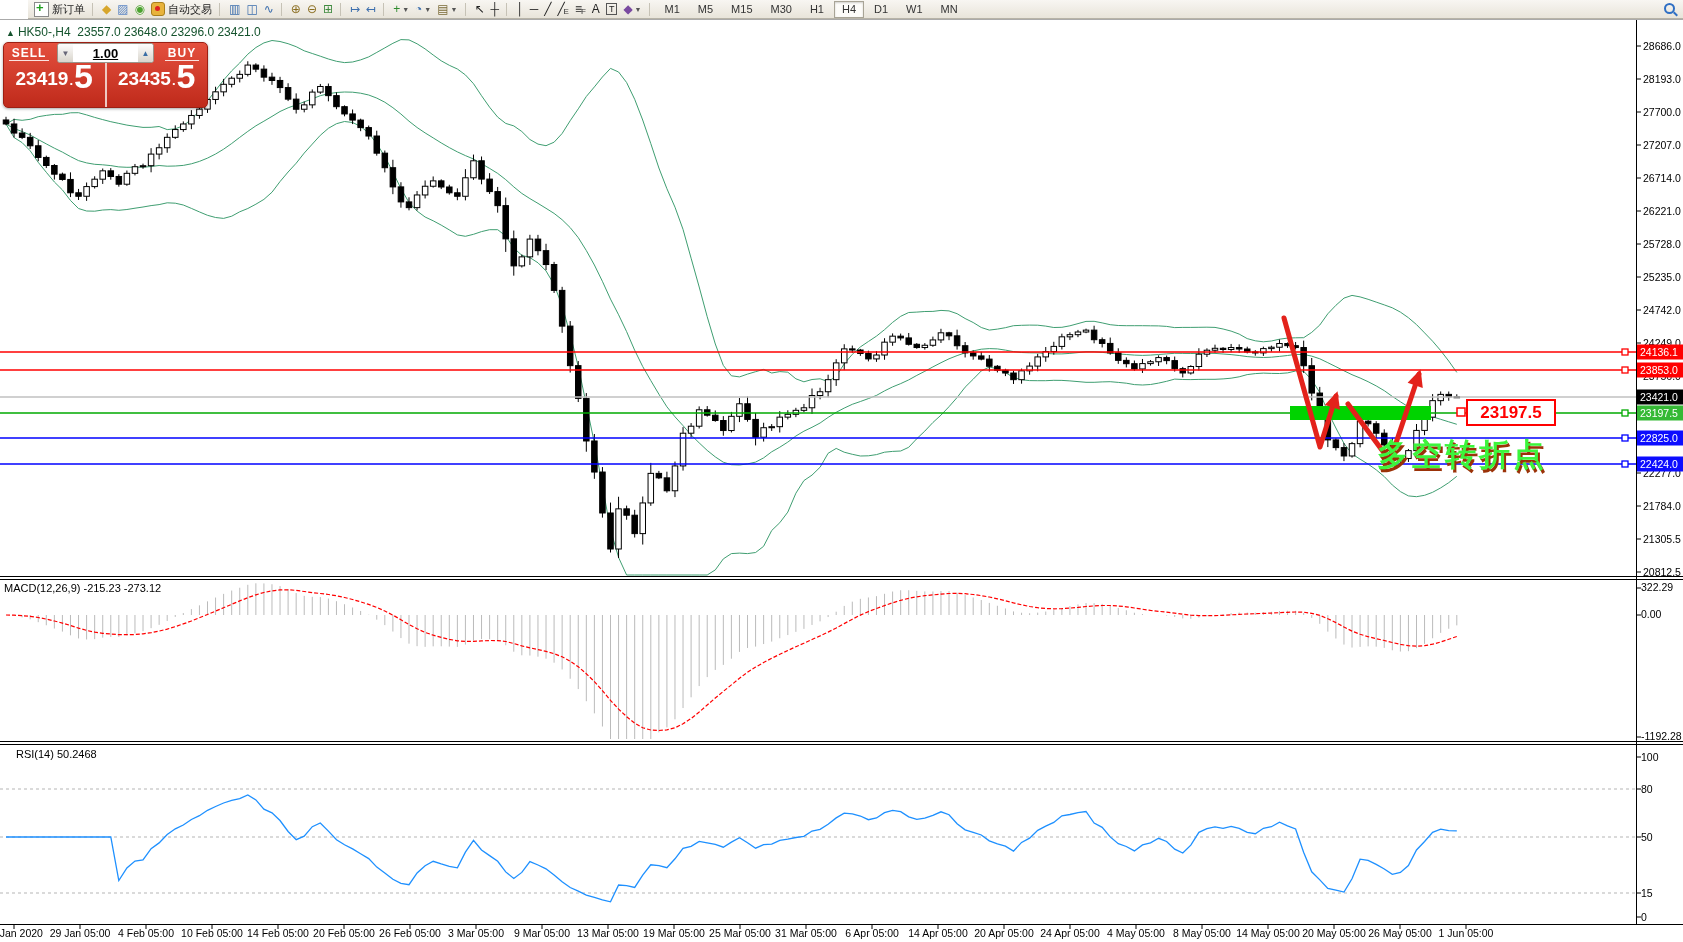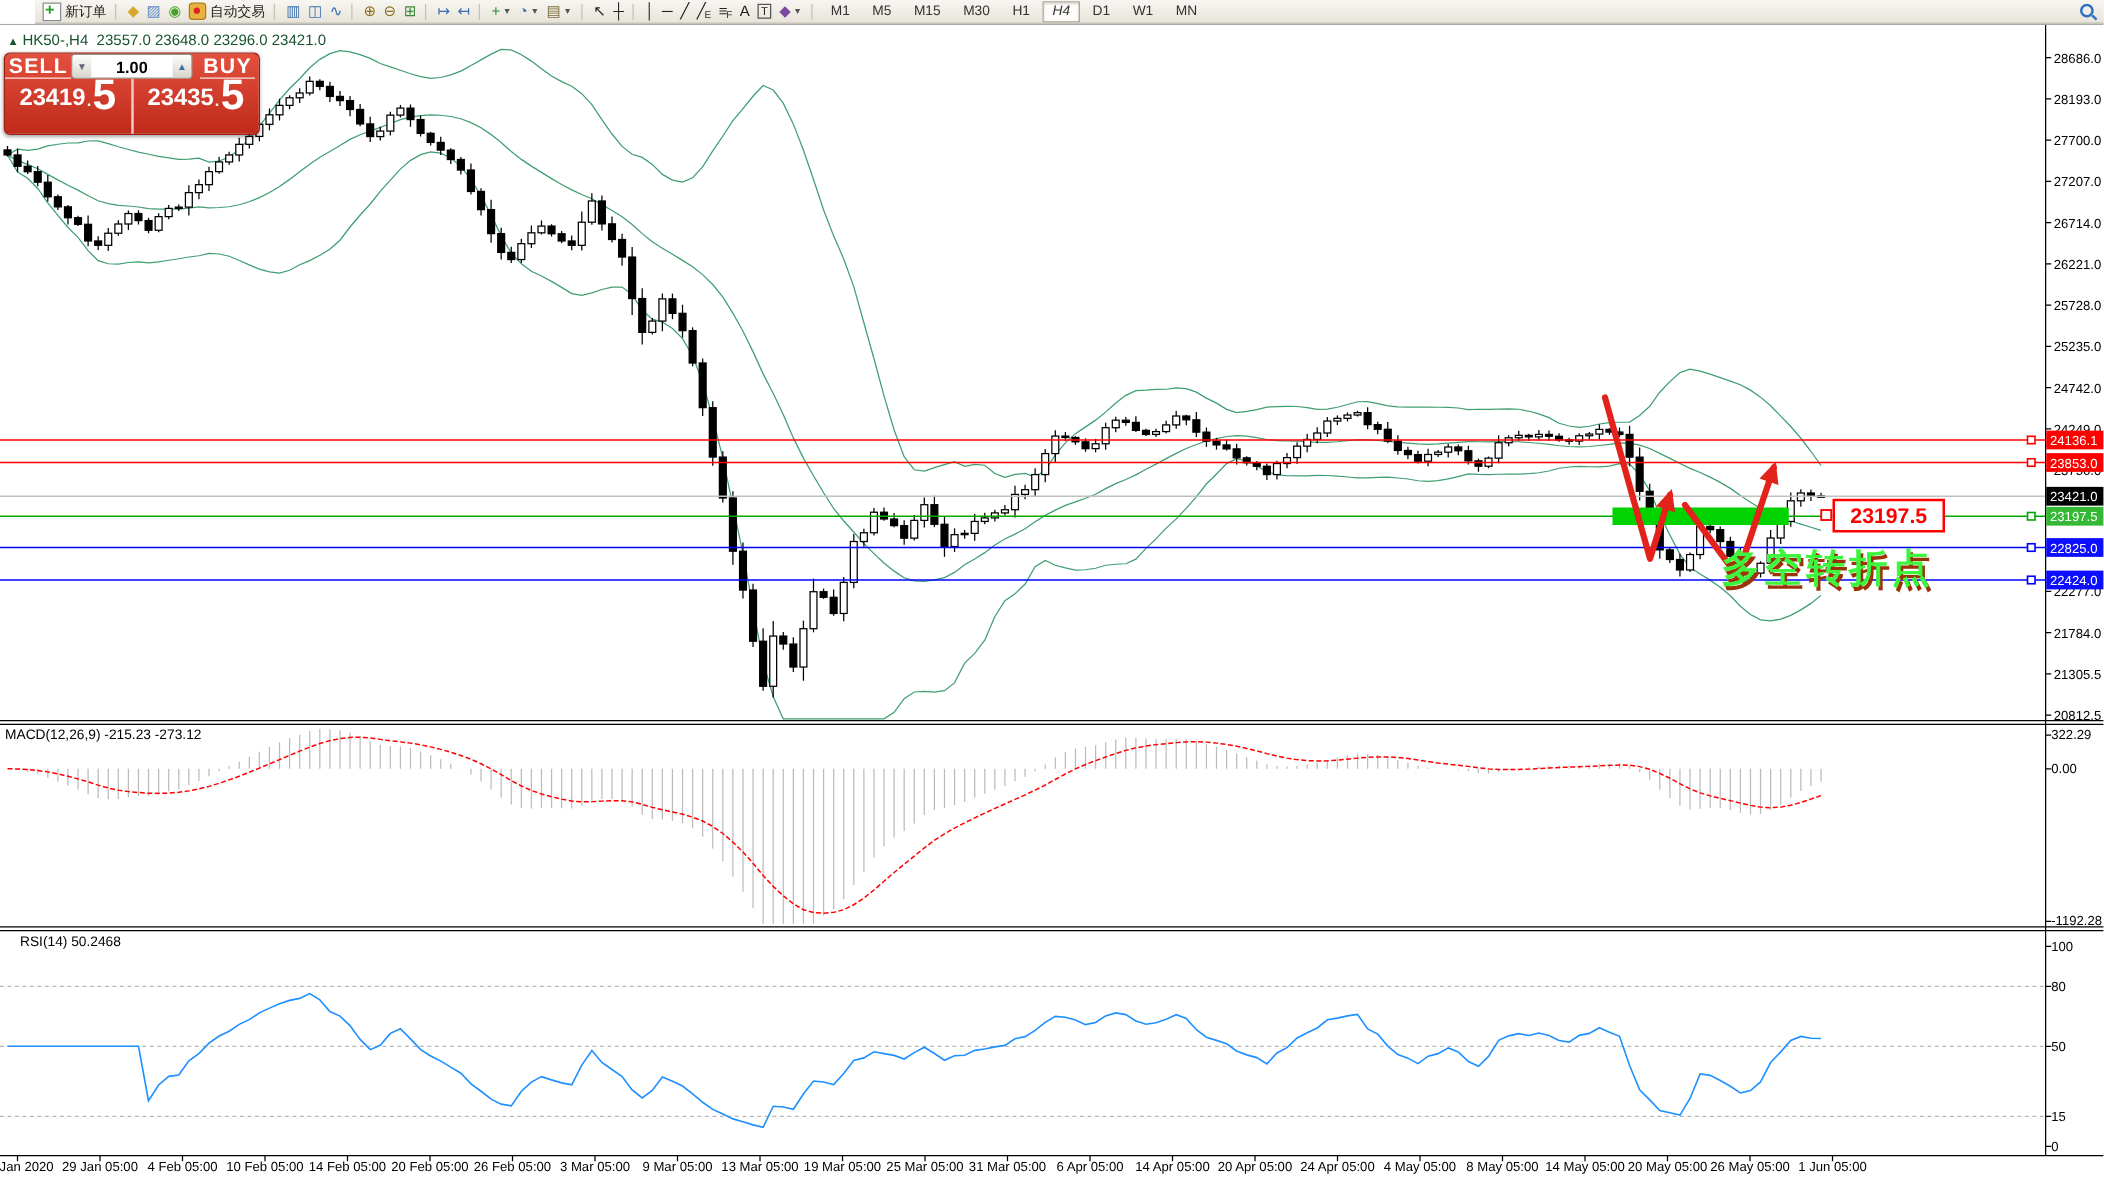--- a/index.html
+++ b/index.html
@@ -10,21 +10,21 @@
     background:linear-gradient(#f8f6f2,#e8e4da);border-bottom:1px solid #b7b3a7;padding:0 3px;box-sizing:border-box;
     font-size:11px;color:#222;white-space:nowrap;z-index:20;margin-left:28px;}
   .titem{height:17px;display:flex;align-items:center;padding:0 3px;border-radius:2px;cursor:default;}
   .tglyph{font-size:12px;line-height:1;}
   .tsub{font-size:8px;margin-left:-1px;margin-top:5px;color:#333;}
   .tcaret{font-size:7px;color:#555;margin-left:2px;}
   .tlabel{margin-left:3px;}
   .tsep{width:2px;height:13px;border-left:1px solid #c6c2b6;margin:0 4px;}
   .boxed{border:1px solid #555;font-size:9px;padding:0 2px;line-height:10px;}
   .tf{padding:0 7px;height:15px;display:flex;align-items:center;color:#333;border:1px solid transparent;margin:0 1px;}
-  .tf.active{background:#fdfcf9;border:1px solid #a8a496;box-shadow:inset 0 1px 2px rgba(0,0,0,.18);font-style:italic;}
+  .tf.active{background:#fdfcf9;border:1px solid #a8a496;box-shadow:inset 0 1px 2px rgba(0,0,0,.18);}
   #tb-right{margin-left:auto;display:flex;align-items:center;gap:8px;margin-right:6px;}
   .icon-neworder{width:13px;height:13px;border:1px solid #8a8a8a;background:#fff;position:relative;}
   .icon-neworder::after{content:"+";position:absolute;left:1px;top:-3px;color:#1f9e1f;font-weight:bold;font-size:13px;}
   .icon-autotrade{width:12px;height:12px;border-radius:3px;background:#e8b33c;position:relative;border:1px solid #a97f1d;}
   .icon-autotrade::after{content:"";position:absolute;left:3px;top:3px;width:5px;height:5px;border-radius:50%;background:#d22;}
   .icon-search{position:relative;width:15px;height:15px;}
   .icon-search::before{content:"";position:absolute;left:1px;top:1px;width:7px;height:7px;border:2px solid #2f6fc4;border-radius:50%;}
   .icon-search::after{content:"";position:absolute;left:10px;top:11px;width:5px;height:2px;background:#2f6fc4;transform:rotate(45deg);}
   .icon-chat{position:relative;width:16px;height:13px;}
   .icon-chat::before{content:"";position:absolute;left:0;top:1px;width:9px;height:7px;border:1px solid #8a8a8a;border-radius:2px;background:#eee;}
@@ -36,26 +36,26 @@
   #rsi-label{position:absolute;left:4px;top:748px;font-size:11px;color:#000;z-index:6;padding-left:12px;}
   #big-level-label{position:absolute;left:1466px;top:399px;width:86px;height:23px;border:2px solid #f00;background:#fff;
      color:#f00;font-size:17px;font-weight:bold;display:flex;align-items:center;justify-content:center;z-index:7;}
   #cn-note{position:absolute;left:1377px;top:434px;font-size:31px;font-weight:bold;color:#3cf53c;
      text-shadow:2px 3px 0 #9b3208;letter-spacing:3px;z-index:7;font-family:"Liberation Sans","DejaVu Sans",sans-serif;}
   
   #trade{position:absolute;left:3px;top:42px;width:203px;height:64px;border-radius:5px;overflow:hidden;
      background:linear-gradient(#e4503e,#bf2a1b);border:1px solid #9c1f13;box-shadow:0 1px 3px rgba(0,0,0,.35);
      color:#fff;z-index:10;display:flex;flex-direction:column;}
   .trow1{display:flex;height:22px;align-items:center;}
-  .tbtn{width:50px;text-align:center;font-weight:bold;font-size:17px;letter-spacing:1px;}
+  .tbtn{width:50px;text-align:center;font-weight:bold;font-size:12px;letter-spacing:1px;}
   .tbtn span{border-bottom:1px solid rgba(255,255,255,.85);padding:0 3px;}
   #vol-box{flex:1;height:18px;margin:0 3px;background:#fff;border:1px solid #9a958b;border-radius:3px;display:flex;align-items:stretch;overflow:hidden;}
   .spin{width:15px;background:linear-gradient(#fdfdfd,#d9d5cc);border:0;color:#667;font-size:8px;display:flex;align-items:center;justify-content:center;}
   .spin.up{color:#3a6ea5;}
-  #vol-val{flex:1;color:#000;font-size:13px;font-weight:bold;display:flex;align-items:center;justify-content:center;}
+  #vol-val{flex:1;color:#000;font-size:13px;font-weight:bold;display:flex;align-items:center;justify-content:center;text-decoration:underline;}
   .trow2{flex:1;display:flex;}
   .phalf{flex:1;display:flex;align-items:flex-end;justify-content:center;padding-bottom:20px;}
   .phalf+.phalf{border-left:2px solid #efc9c2;}
   .pmain{font-size:19px;font-weight:bold;line-height:1;margin-bottom:3px;}
   .pdot{font-size:13px;font-weight:bold;margin:0 1px 3px 1px;}
   .pbig{font-size:34px;font-weight:bold;line-height:0.82;}
   svg text{font-family:"Liberation Sans","DejaVu Sans",sans-serif;}
 </style>
 </head>
 <body>

